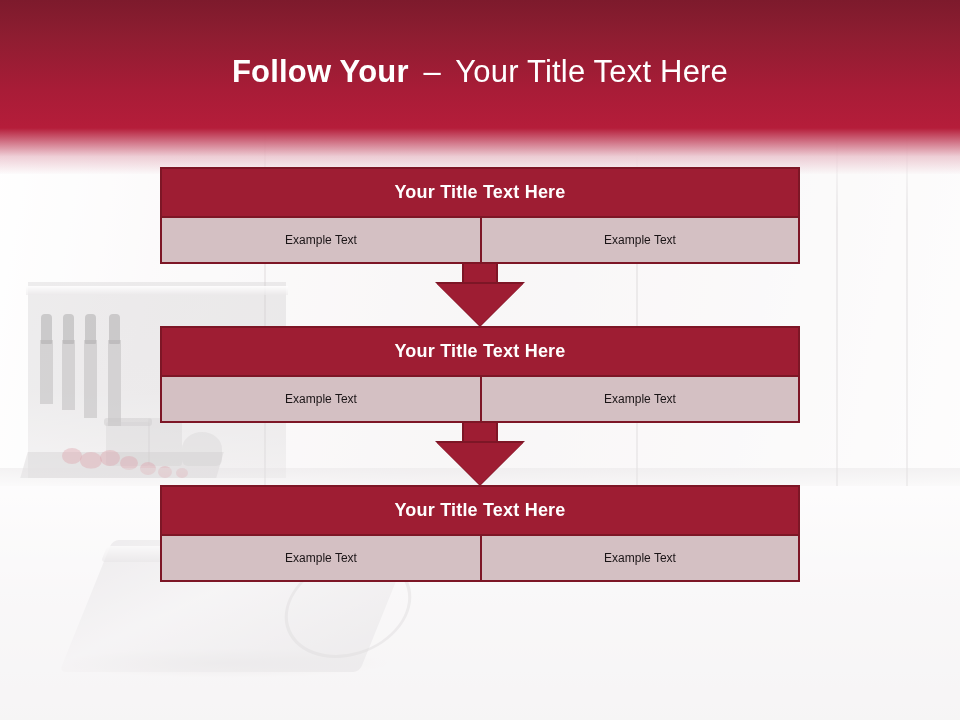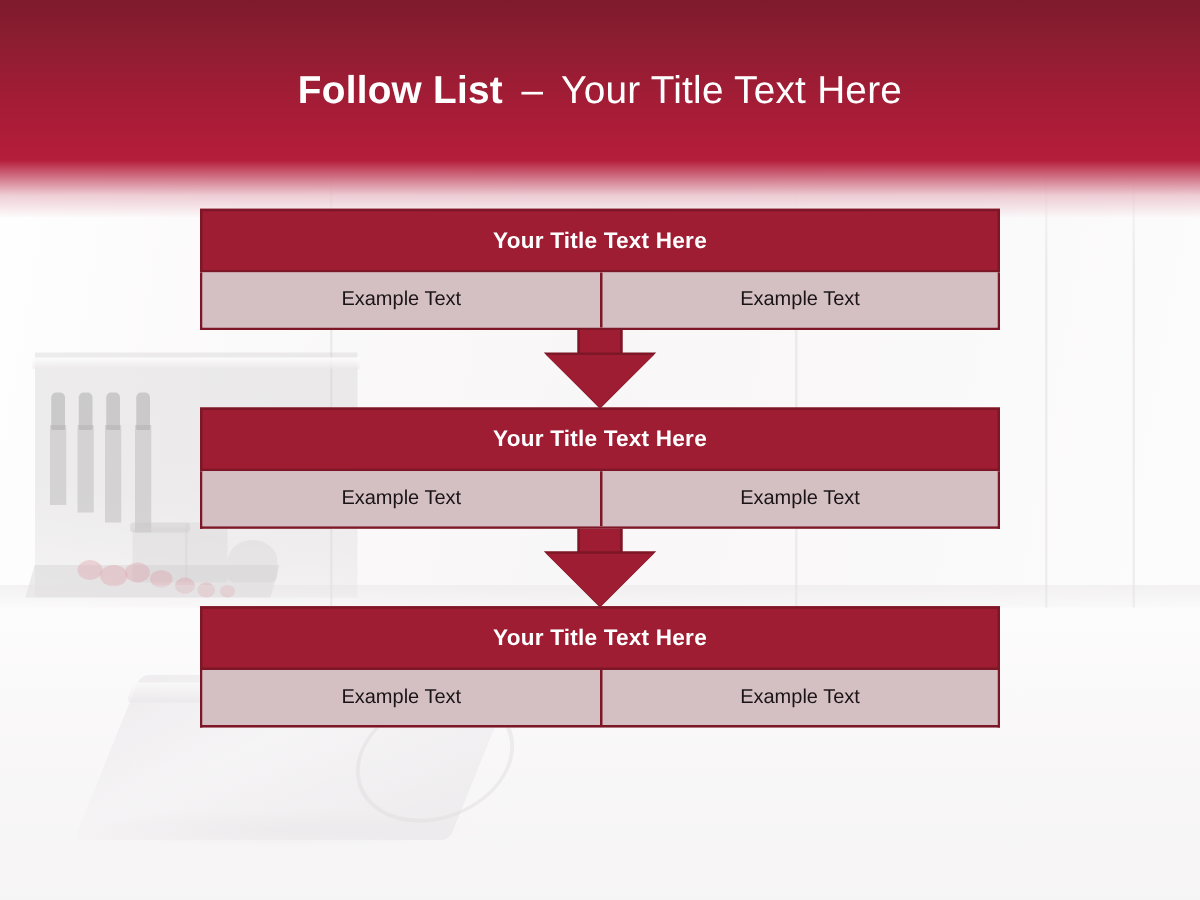--- a/index.html
+++ b/index.html
@@ -242,21 +242,21 @@
     background: #d4c0c3;
   }
   .cell {
     box-sizing: border-box;
     flex: 1 1 50%;
     display: flex;
     align-items: center;
     justify-content: center;
     background: #d4c0c3;
     color: #1a1416;
-    font-size: 16px;
+    font-size: 12px;
   }
   .cell + .cell {
     border-left: 2px solid #7d1626;
   }
 
   
   .arrow-wrap {
     position: relative;
     width: 640px;
     height: 62px;
@@ -344,21 +344,21 @@
     <div class="tray"></div>
     <div class="tray-edge"></div>
     <div class="burner"></div>
     <div class="photo-wash"></div>
   </div>
 
   <div class="header-band"></div>
   <div class="header-fade"></div>
 
   <div class="slide-title">
-    <span class="t-strong">Follow List</span>
+    <span class="t-strong">Follow Your</span>
     <span class="t-sep">–</span>
     <span class="t-rest">Your Title Text Here</span>
   </div>
 
   <div class="flow">
 
     <div class="node">
       <div class="node-head">Your Title Text Here</div>
       <div class="node-cells">
         <div class="cell">Example Text</div>

